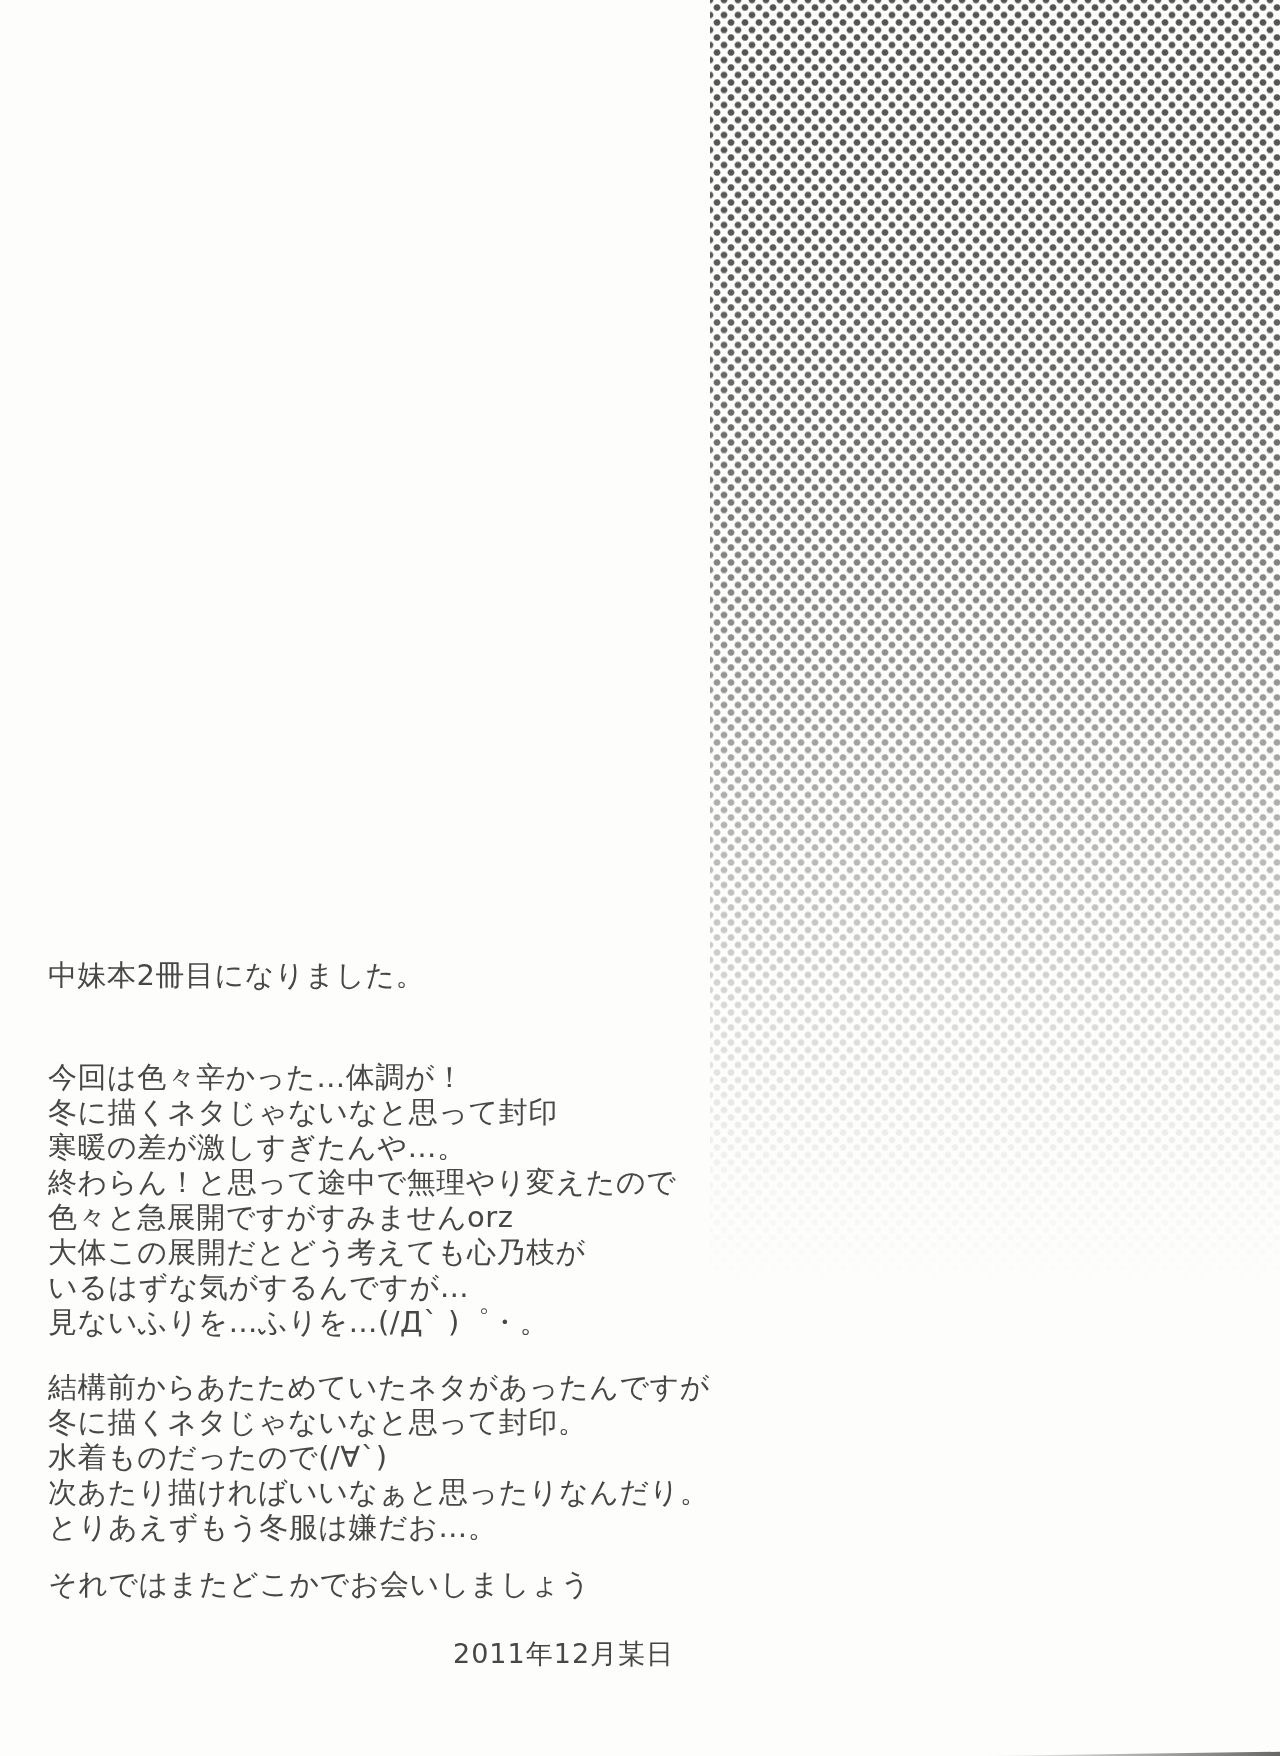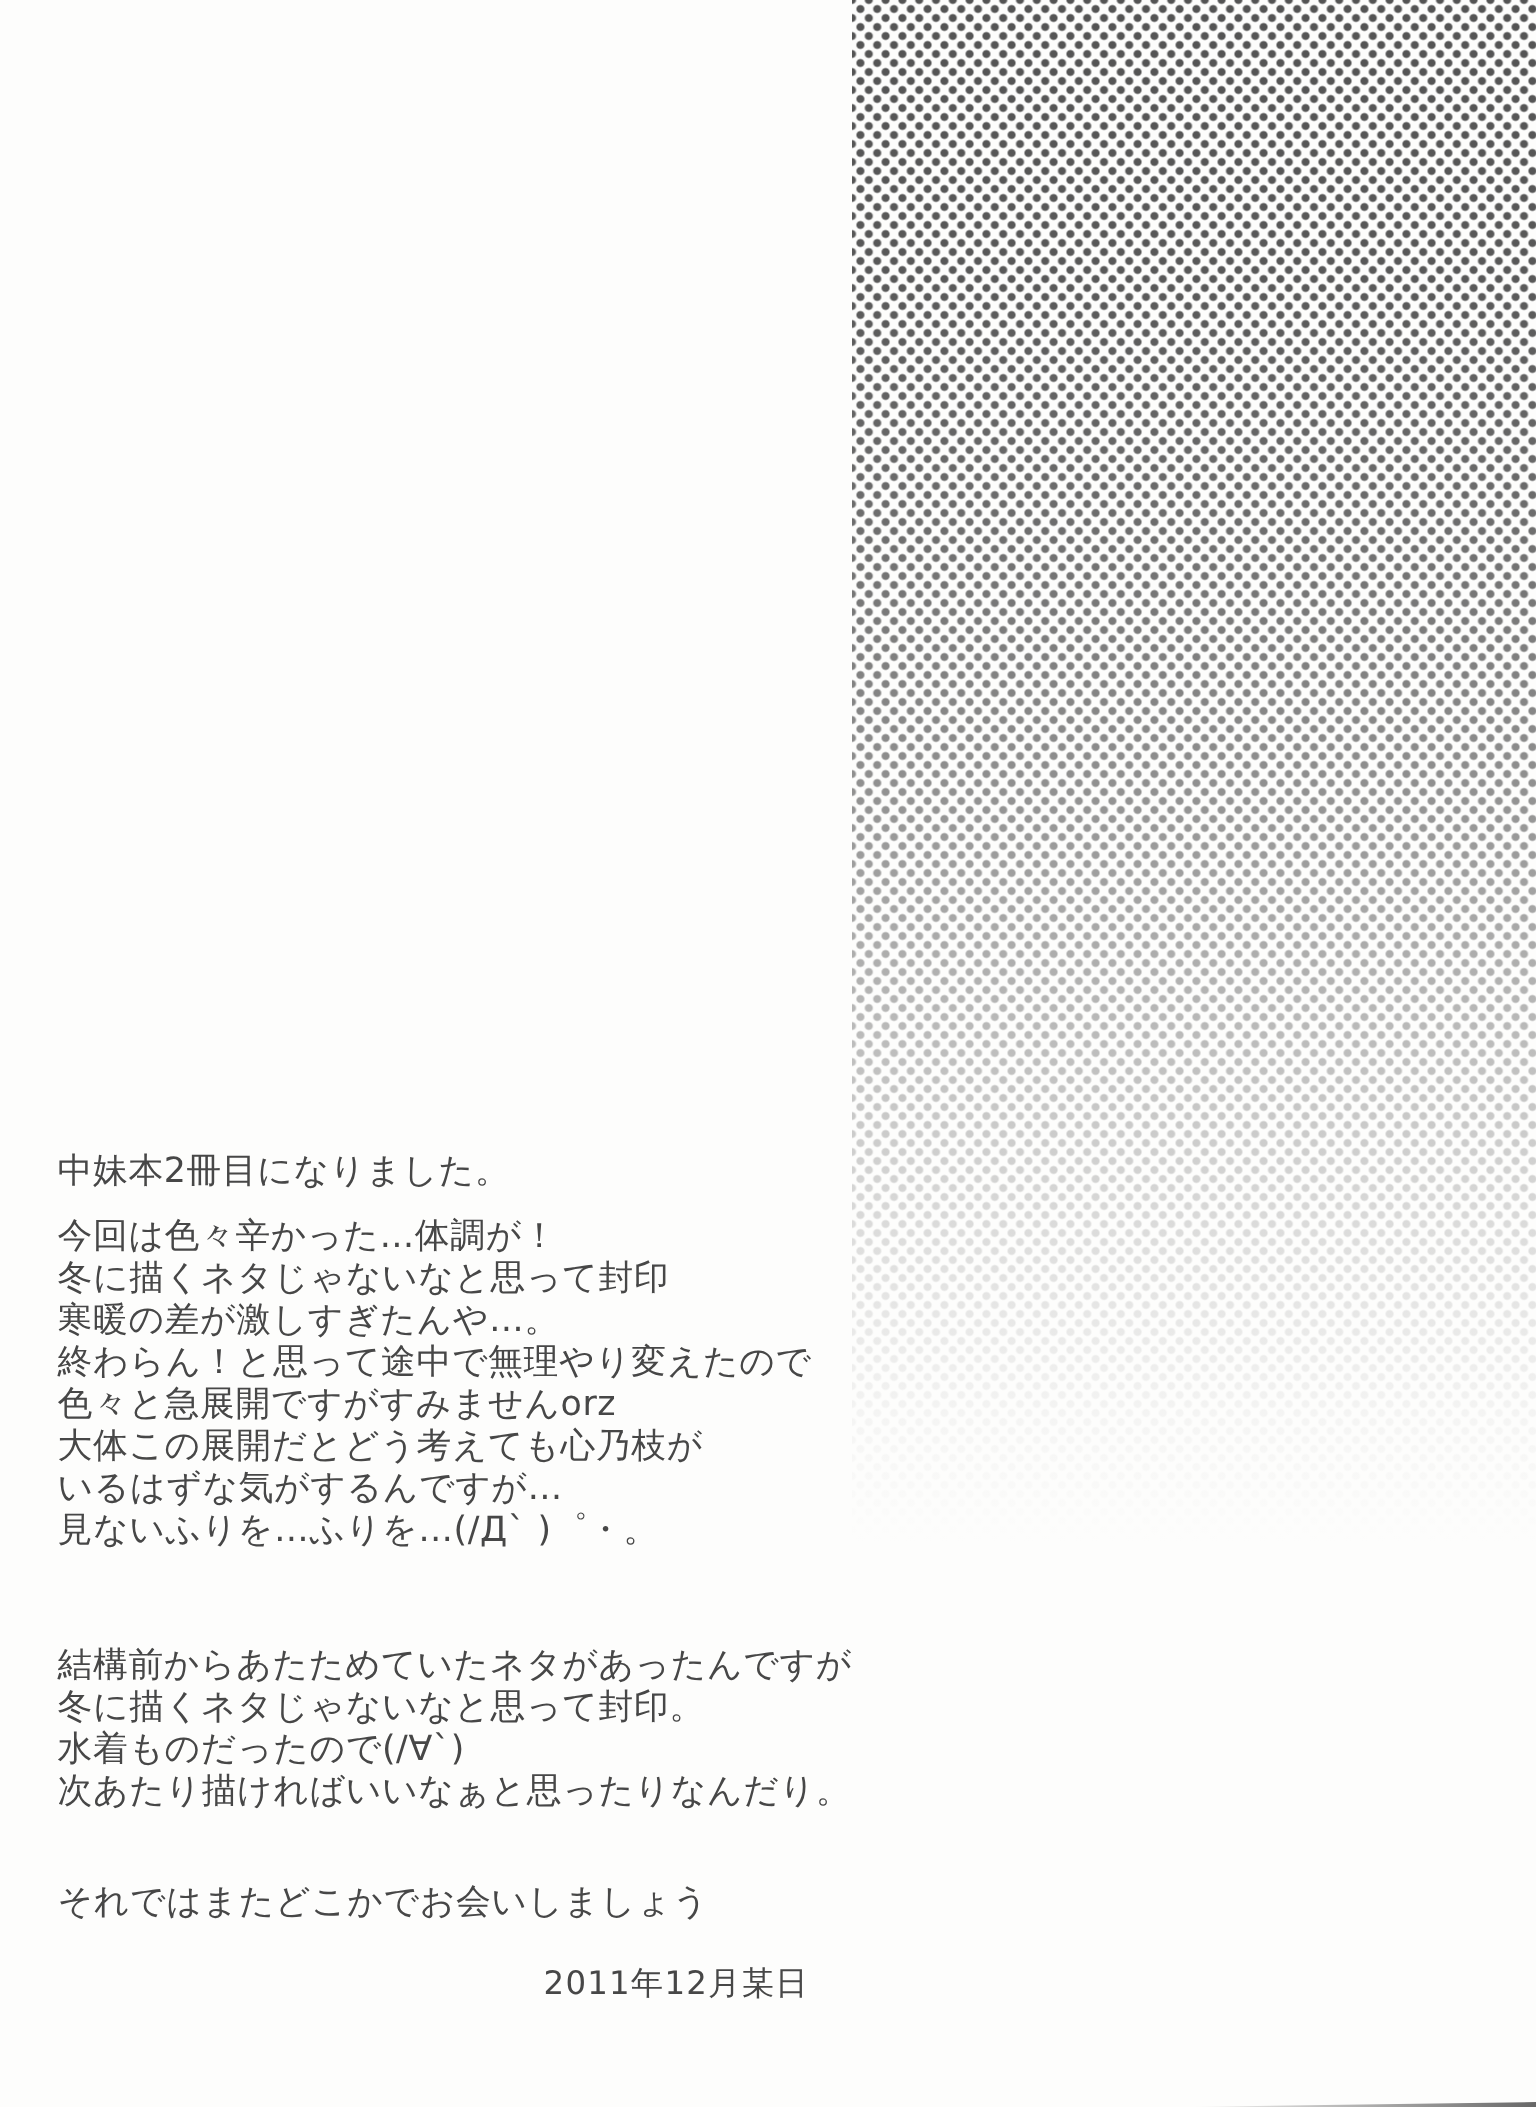--- a/index.html
+++ b/index.html
@@ -47,21 +47,21 @@
   .afterword-block {
     position: absolute;
     left: 48px;
     color: var(--ink, #474747);
     font-size: 29px;
     line-height: 35px;
     letter-spacing: 0.5px;
     white-space: nowrap;
   }
   .p1 { top: 958px; }
-  .p2 { top: 1012px; }
+  .p2 { top: 1060px; }
   .p3 { top: 1370px; }
   .p4 { top: 1567px; }
   .date-line {
     position: absolute;
     left: 453px;
     top: 1638px;
     color: var(--ink, #474747);
     font-size: 27px;
     line-height: 32px;
     letter-spacing: 1px;
@@ -99,20 +99,21 @@
     <div>大体この展開だとどう考えても心乃枝が</div>
     <div>いるはずな気がするんですが…</div>
     <div>見ないふりを…ふりを…(/Д` )゜・。</div>
   </div>
 
   <div class="afterword-block p3">
     <div>結構前からあたためていたネタがあったんですが</div>
     <div>冬に描くネタじゃないなと思って封印。</div>
     <div>水着ものだったので(/∀`)</div>
     <div>次あたり描ければいいなぁと思ったりなんだり。</div>
+    <div>とりあえずもう冬服は嫌だお…。</div>
   </div>
 
   <div class="afterword-block p4">
     <div>それではまたどこかでお会いしましょう</div>
   </div>
 
   <div class="date-line">2011年12月某日</div>
 
   <div class="scan-edge"></div>
 

